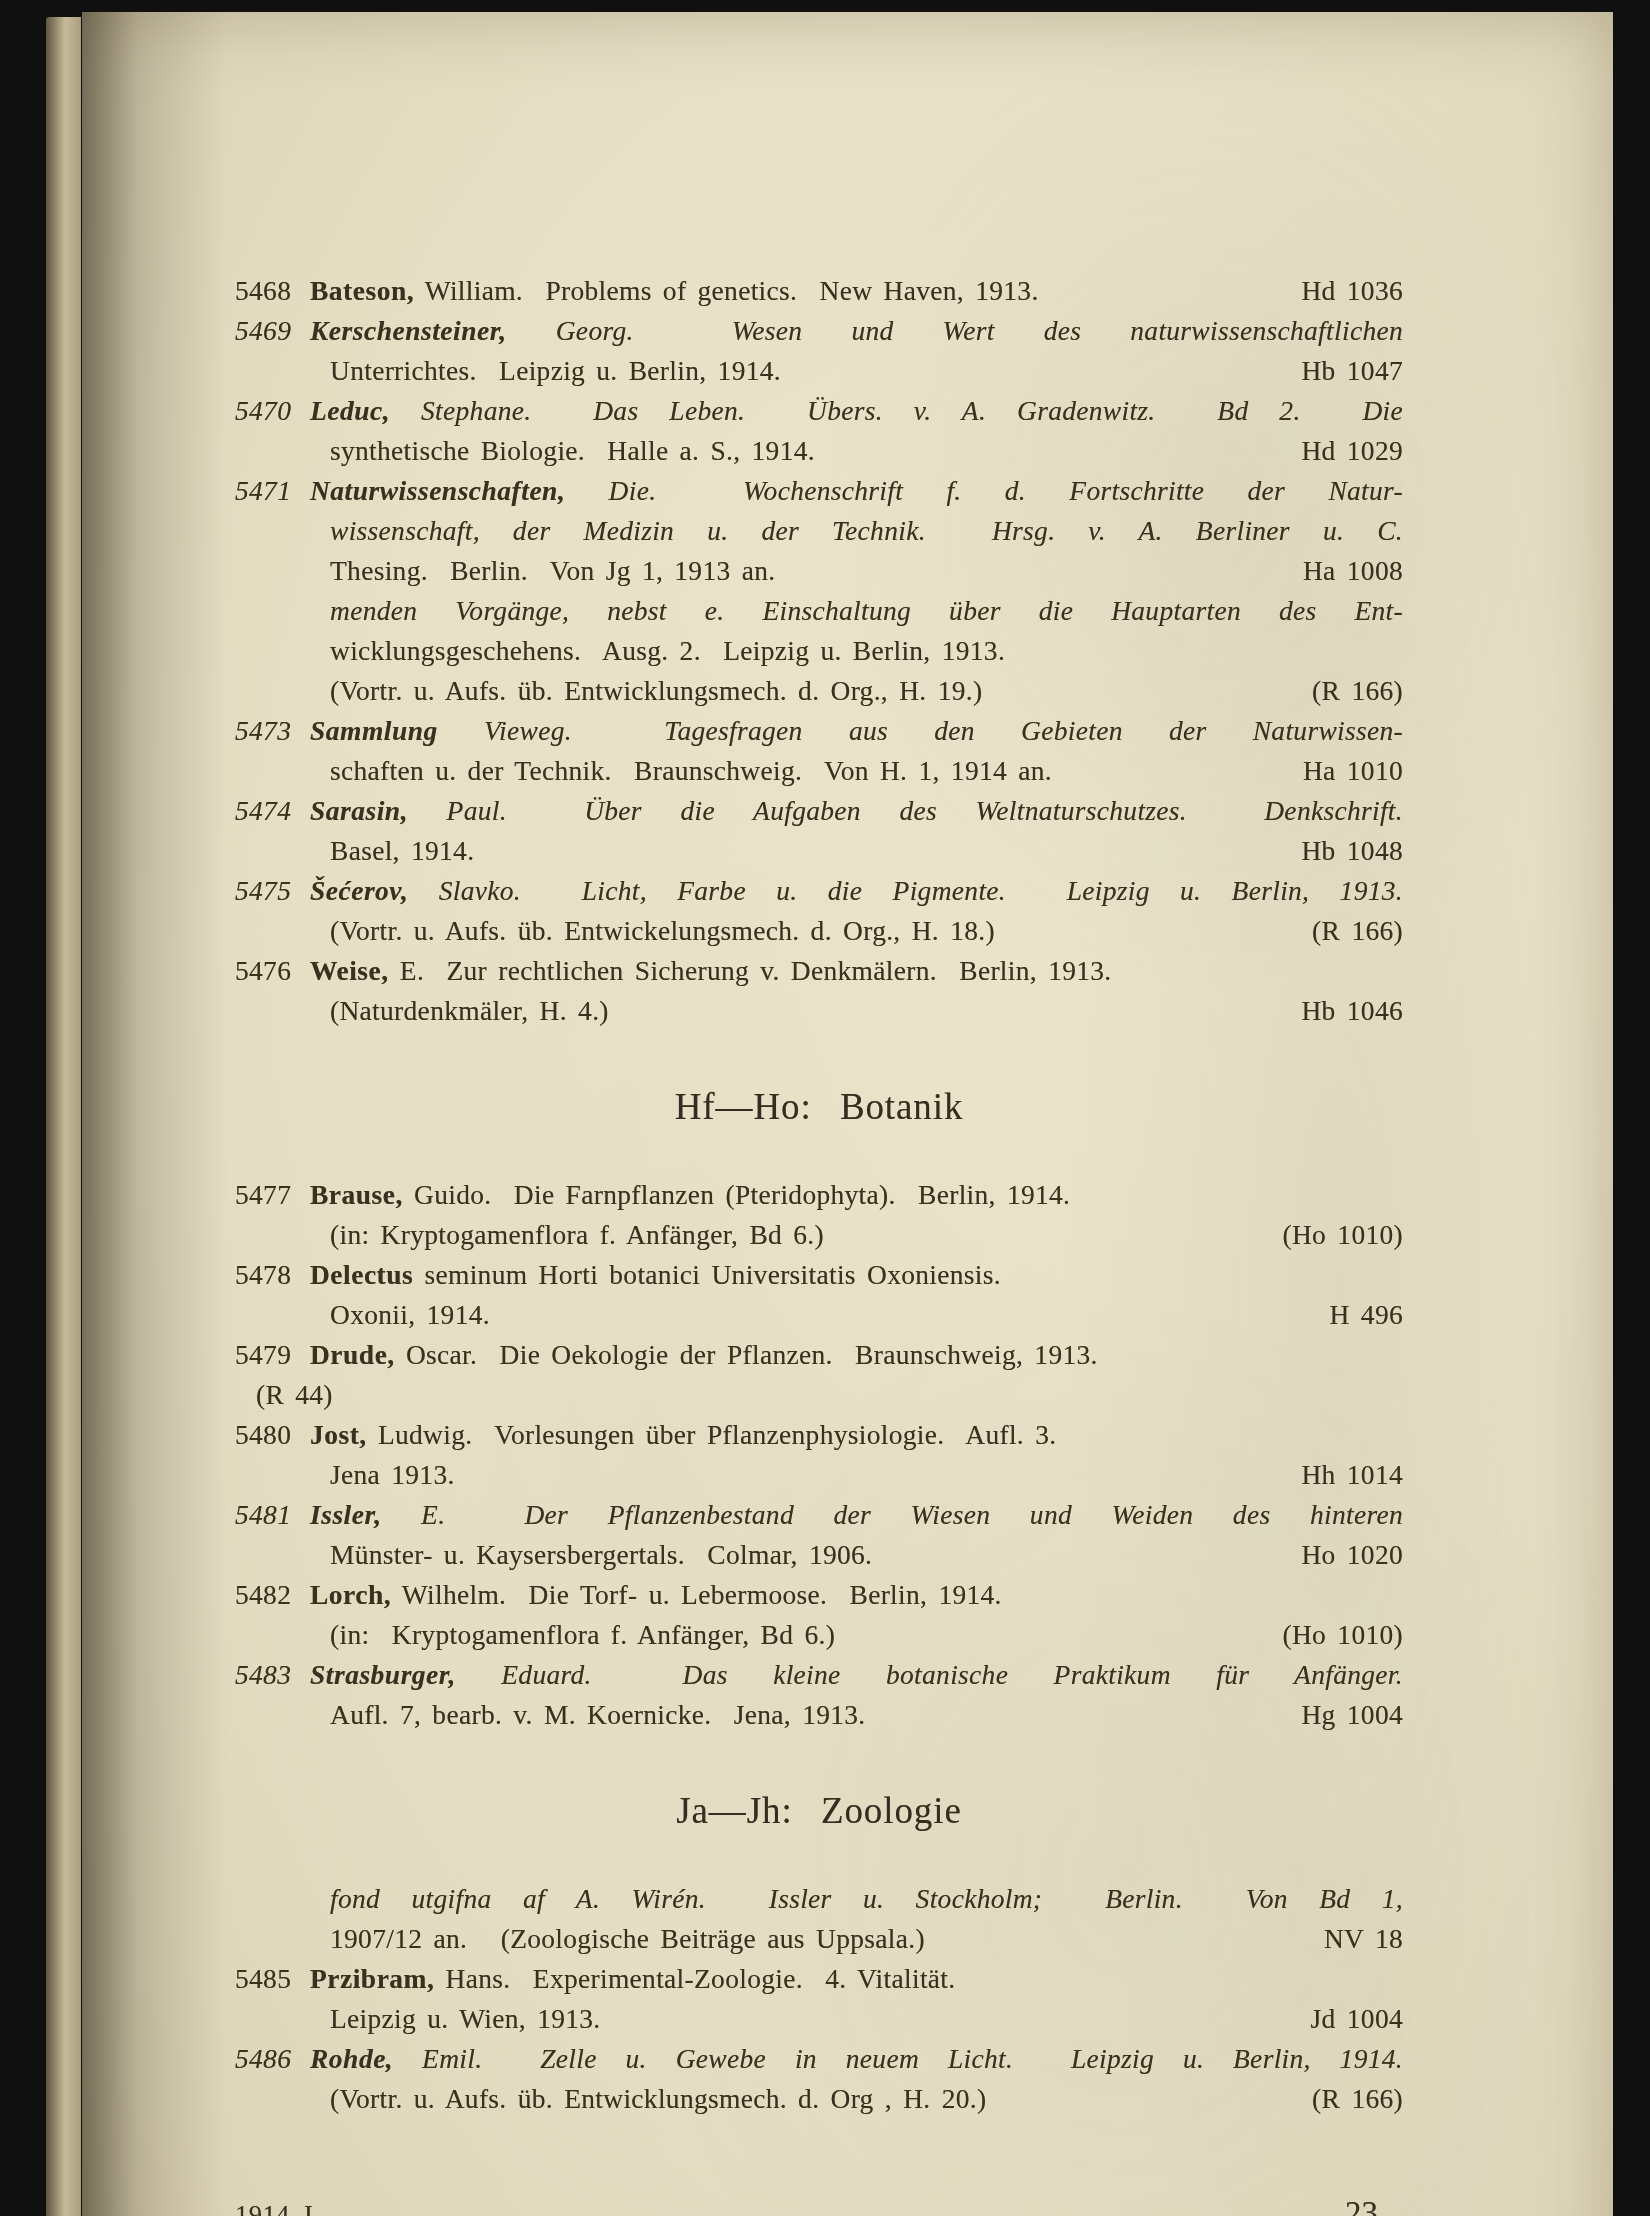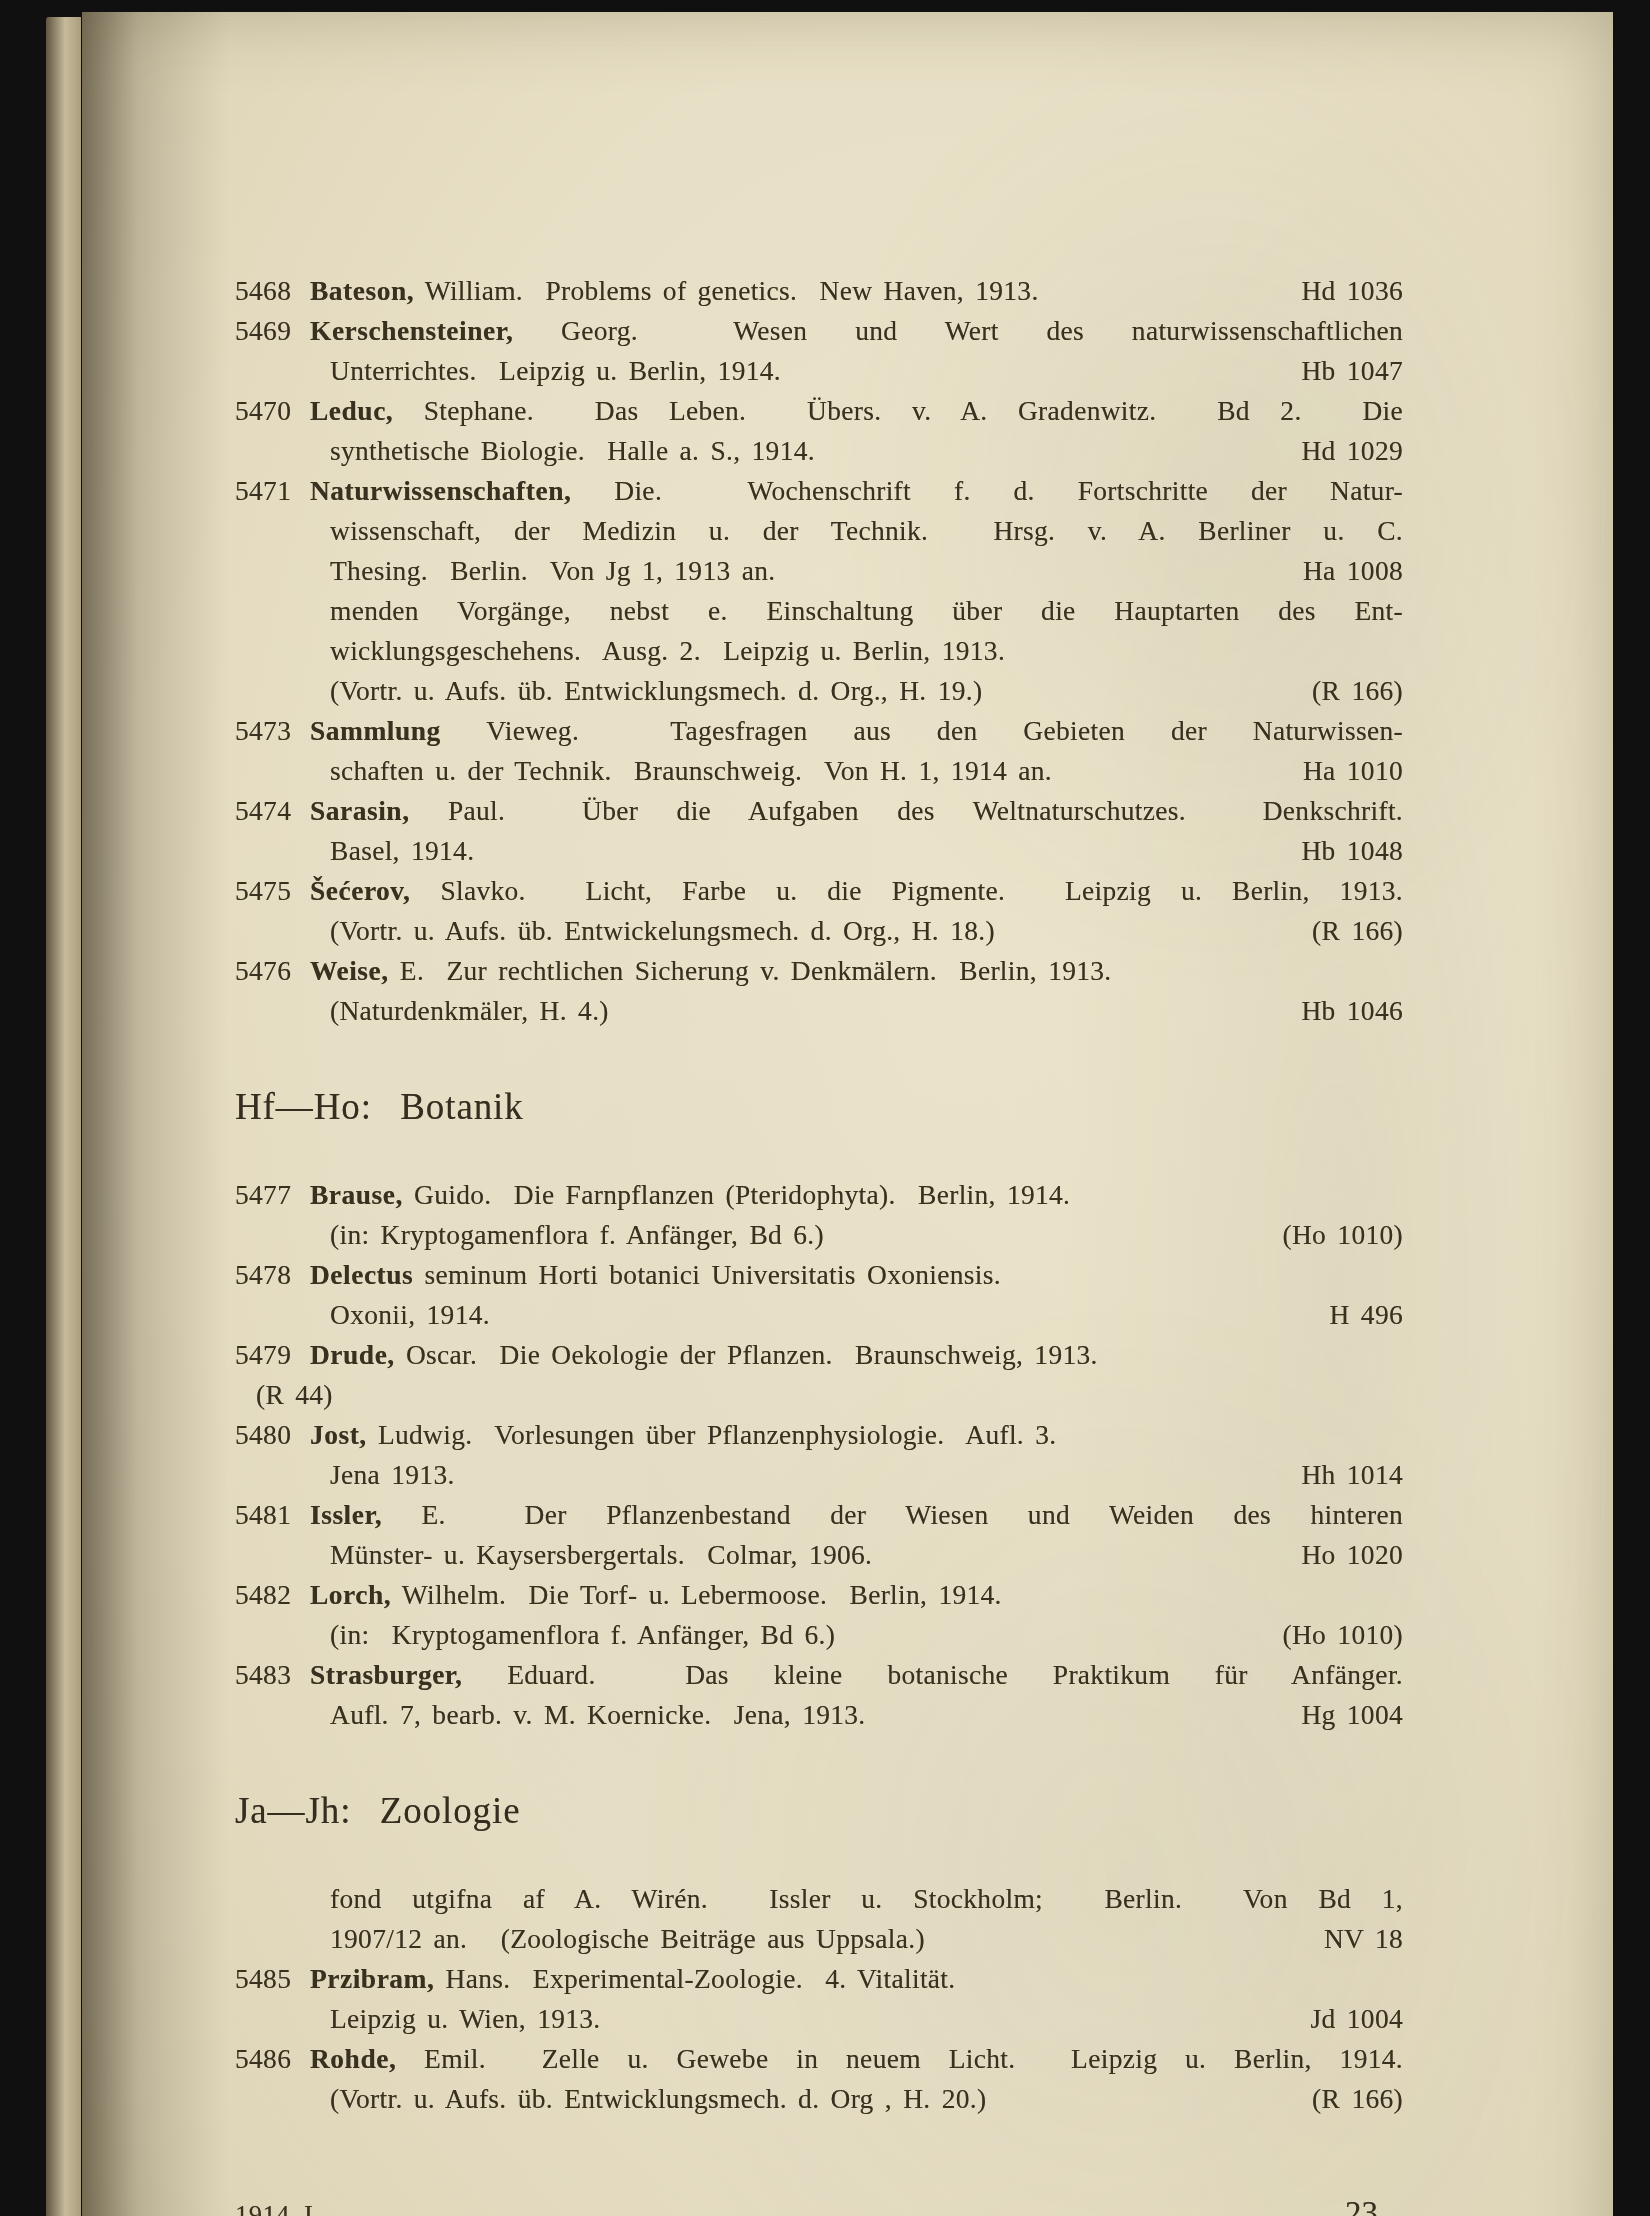--- a/index.html
+++ b/index.html
@@ -64,27 +64,28 @@
     justify-content: space-between;
     align-items: flex-start;
     white-space: pre-wrap;
   }
   .line .left { display: block; min-width: 0; }
   .line.cont .left { padding-left: 95px; }
   .line.fill .left {
     flex: 1 1 auto;
     text-align: justify;
     text-align-last: justify;
+    font-style: italic;
   }
   .line .num { display: inline-block; width: 75px; }
   .line .author { font-weight: 700; letter-spacing: 0.5px; }
   .shelfmark { flex: 0 0 auto; padding-left: 21px; }
 
   .section-heading {
-    text-align: left;
+    text-align: center;
     font-size: 37px;
     line-height: 50px;
     margin: 51px 0 43px 0;
     letter-spacing: 0.9px;
     white-space: pre;
     color: #352e20;
   }
 
   .footer {
     position: absolute;

